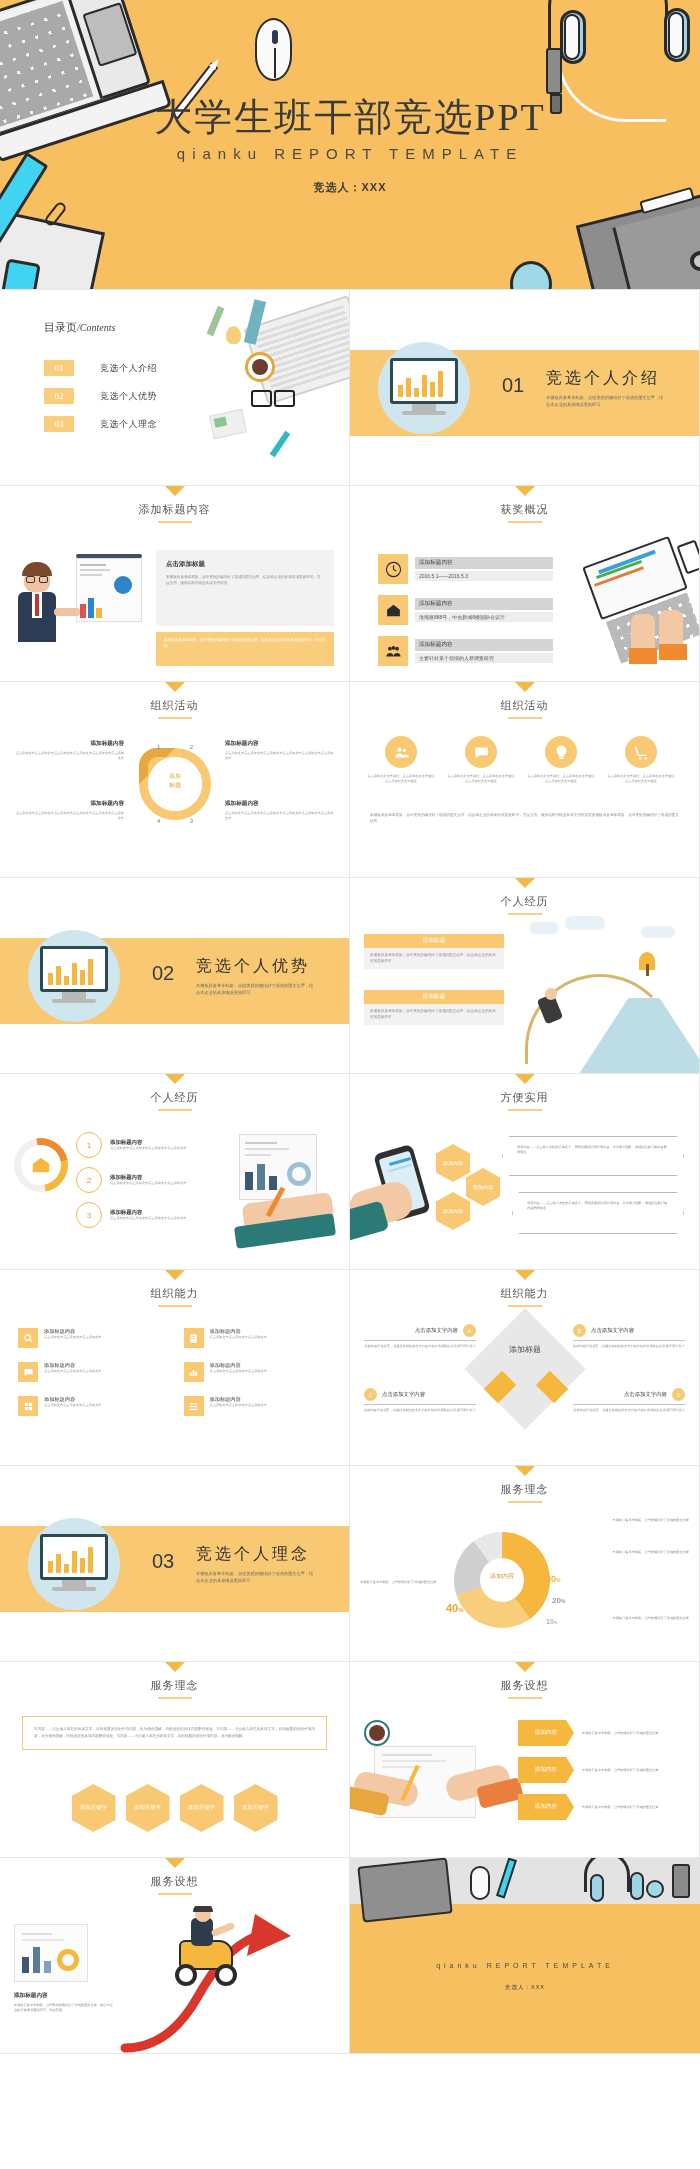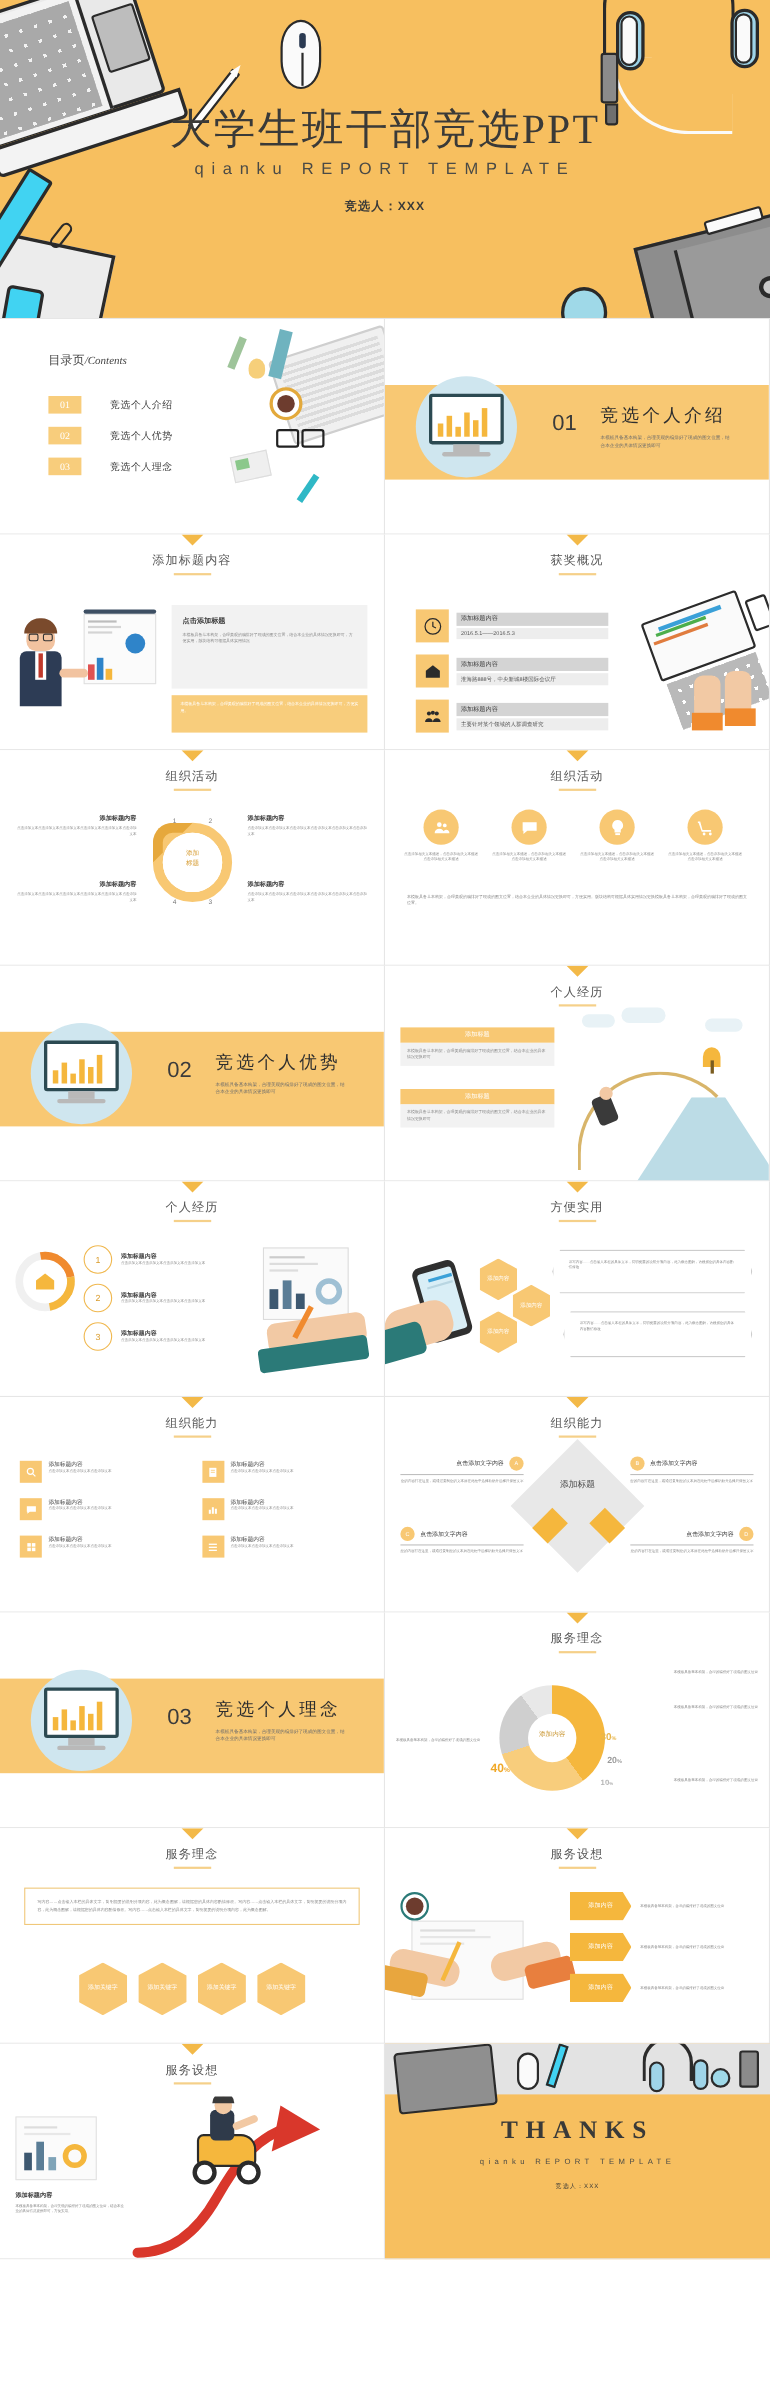--- a/index.html
+++ b/index.html
@@ -843,18 +843,17 @@
     <div class="topstrip">
       <div style="position:absolute;left:10px;top:4px;width:90px;height:56px;background:#8f8f8f;border:2.5px solid #2b2b2b;border-radius:4px;transform:rotate(-6deg)"></div>
       <div style="position:absolute;left:120px;top:8px;width:20px;height:34px;background:#fafafa;border:2.5px solid #2b2b2b;border-radius:10px"></div>
       <div style="position:absolute;left:152px;top:0px;width:9px;height:40px;background:#41d3f2;border:2px solid #2b2b2b;transform:rotate(18deg)"></div>
       <div style="position:absolute;right:70px;top:-6px;width:46px;height:40px;border:3px solid #2b2b2b;border-radius:26px 26px 0 0;border-bottom:none"></div>
       <div style="position:absolute;right:96px;top:16px;width:14px;height:28px;background:#9fd4e8;border:2.5px solid #2b2b2b;border-radius:7px"></div>
       <div style="position:absolute;right:56px;top:14px;width:14px;height:28px;background:#9fd4e8;border:2.5px solid #2b2b2b;border-radius:7px"></div>
       <div style="position:absolute;right:10px;top:6px;width:18px;height:34px;background:#8b8b8b;border:2.5px solid #2b2b2b;border-radius:3px"></div>
       <div style="position:absolute;right:36px;top:22px;width:18px;height:18px;border-radius:50%;background:#9fd9e8;border:2.5px solid #2b2b2b"></div>
     </div>
-    <h2>THANKS</h2>
     <div class="sub">qianku REPORT TEMPLATE</div>
     <div class="pres">竞选人：XXX</div>
   </div>
 
 </div>
 
 </body></html>

